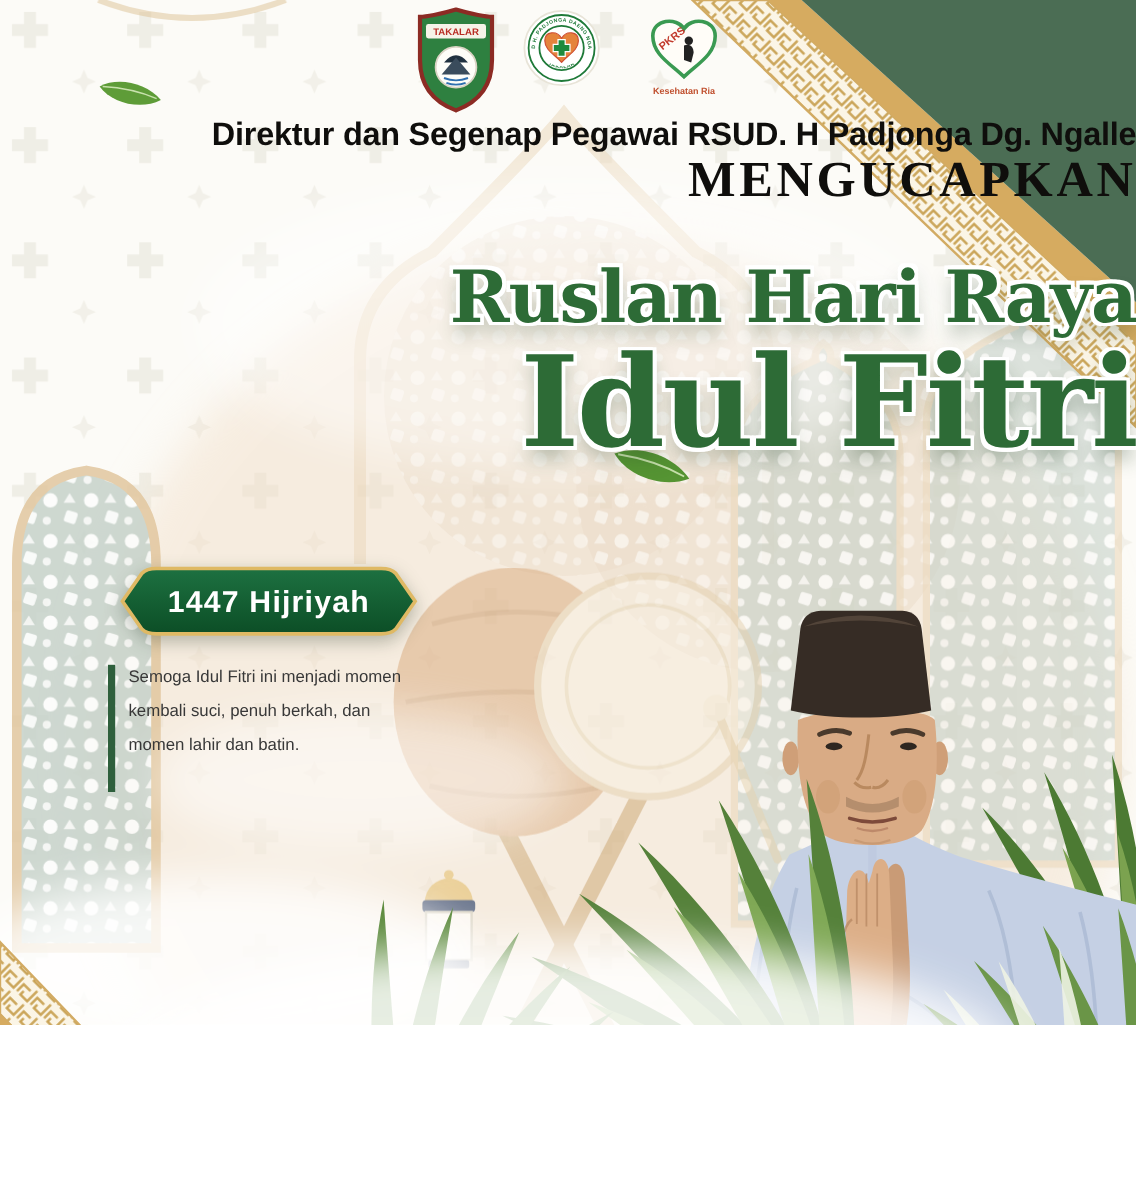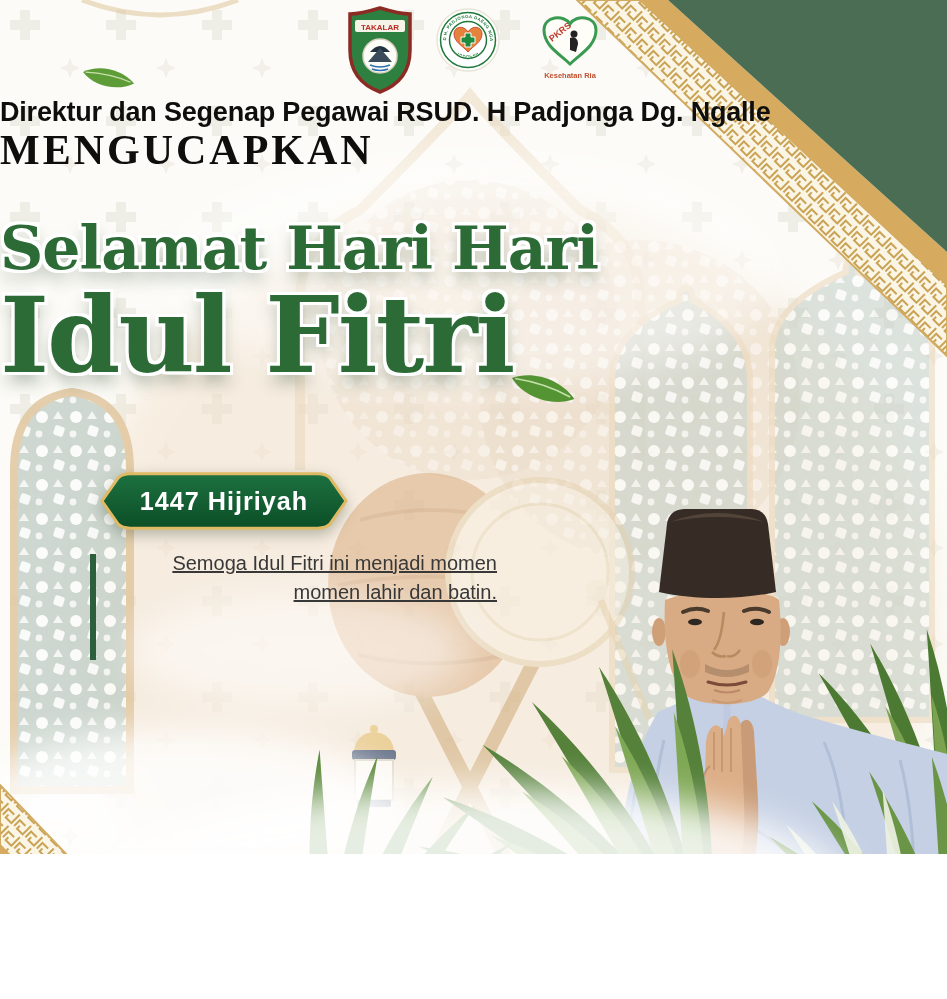--- a/index.html
+++ b/index.html
@@ -1,35 +1,35 @@
 <!DOCTYPE html>
 <html><head>
 <meta charset="utf-8">
 <style>
   html,body{margin:0;padding:0;background:#ffffff;}
   .poster{position:relative;width:947px;height:854px;overflow:hidden;
     background:#fcfbf7;font-family:"Liberation Sans",sans-serif;}
   .abs{position:absolute;}
   svg{display:block;}
   .bg-scene{position:absolute;inset:0;}
-  .txt{position:absolute;left:0;right:0;text-align:left;color:#0f0e0c;}
+  .txt{position:absolute;left:0;right:0;text-align:right;color:#0f0e0c;}
   .header-1{top:97px;font-size:27px;font-weight:900;letter-spacing:-.2px;}
   .header-2{top:126px;font-family:"Liberation Serif",serif;font-size:42px;font-weight:bold;letter-spacing:3px;}
   .script{font-family:"DejaVu Serif",serif;font-weight:bold;color:#2d6b36;
     text-shadow:-3px -3px 0 #fff,3px -3px 0 #fff,-3px 3px 0 #fff,3px 3px 0 #fff,
       -3px 0 0 #fff,3px 0 0 #fff,0 -3px 0 #fff,0 3px 0 #fff,0 10px 16px rgba(40,70,40,.35);}
   .title-1{top:213px;font-size:60px;letter-spacing:-1px;}
   .title-2{top:283px;font-size:105px;letter-spacing:-2px;line-height:1;}
   .badge-svg{position:absolute;filter:drop-shadow(0 5px 7px rgba(30,50,30,.3));}
   .badge-text{fill:#ffffff;font-family:"Liberation Sans",sans-serif;font-weight:bold;}
   .year-text{font-size:25px;letter-spacing:1px;}
   .sig-1{font-size:19.5px;letter-spacing:.5px;}
   .sig-2{font-size:20px;letter-spacing:.5px;}
-  .message{position:absolute;left:107px;top:549px;width:390px;text-align:right;
-    font-size:20px;line-height:28.5px;color:#383838;text-decoration:underline;}
+  .message{position:absolute;left:107px;top:549px;width:390px;text-align:left;
+    font-size:14px;line-height:28.5px;color:#383838;}
   .msg-bar{position:absolute;left:90px;top:554px;width:6px;height:106px;background:#2e5f3c;}
   .ring-text{font-size:4.3px;font-weight:bold;fill:#1f7a39;letter-spacing:.4px;}
 </style>
 </head>
 <body>
 
 <div class="poster">
 
   <svg class="bg-scene" width="947" height="999" viewBox="0 0 947 999">
     <defs>
@@ -243,31 +243,32 @@
       <path d="M34,14 C28,4 8,6 8,20 C8,36 24,44 34,54 C44,44 60,36 60,20 C60,6 40,4 34,14 Z" fill="#fffdf8" stroke="#3a9a52" stroke-width="3"></path>
       <text transform="translate(16,32) rotate(-38)" font-size="9" font-weight="bold" fill="#c23a2c">PKRS</text>
       <circle cx="38" cy="24" r="3.5" fill="#222222"></circle>
       <path d="M34,28 C38,26 42,28 42,34 L40,42 L34,40 Z" fill="#222222"></path>
       <text x="34" y="68" text-anchor="middle" font-size="7.5" font-weight="bold" fill="#c0502f">Kesehatan Ria</text>
     </g>
   </svg>
 
   <div class="txt header-1">Direktur dan Segenap Pegawai RSUD. H Padjonga Dg. Ngalle</div>
   <div class="txt header-2">MENGUCAPKAN</div>
-  <div class="txt script title-1">Selamat Hari Hari</div>
+  <div class="txt script title-1">Ruslan Hari Raya</div>
   <div class="txt script title-2">Idul Fitri</div>
 
   <svg class="badge-svg" style="left:96px;top:470px;" width="256" height="62" viewBox="0 0 254 60">
     <path d="M6,30 L22,7 Q26,3 34,3 L220,3 Q228,3 232,7 L248,30 L232,53 Q228,57 220,57 L34,57 Q26,57 22,53 Z" fill="url(#badgeGreen)" stroke="#dfb964" stroke-width="3"></path>
     <text x="127" y="39" text-anchor="middle" class="badge-text year-text">1447 Hijriyah</text>
   </svg>
 
   <div class="msg-bar"></div>
   <div class="message">
     <div>Semoga Idul Fitri ini menjadi momen</div>
+    <div>kembali suci, penuh berkah, dan</div>
     <div>momen lahir dan batin.</div>
   </div>
 
   <svg class="badge-svg" style="left:492px;top:910px;" width="415" height="80" viewBox="0 0 415 80">
     <path d="M8,40 L30,9 Q35,4 45,4 L362,4 Q372,4 377,9 L407,40 L377,71 Q372,76 362,76 L45,76 Q35,76 30,71 Z" fill="url(#badgeGreen)" stroke="#dfb964" stroke-width="3"></path>
     <text x="205" y="33" text-anchor="middle" class="badge-text sig-1">dr. H. Ruslan Ramli. M.Adm.Kes</text>
     <text x="205" y="62" text-anchor="middle" class="badge-text sig-2">Direktur Rsud H. Padjonga Dg. Ngalle</text>
   </svg>
 
   <svg class="abs" style="left:800px;top:870px;pointer-events:none;" width="147" height="129" viewBox="800 870 147 129">

